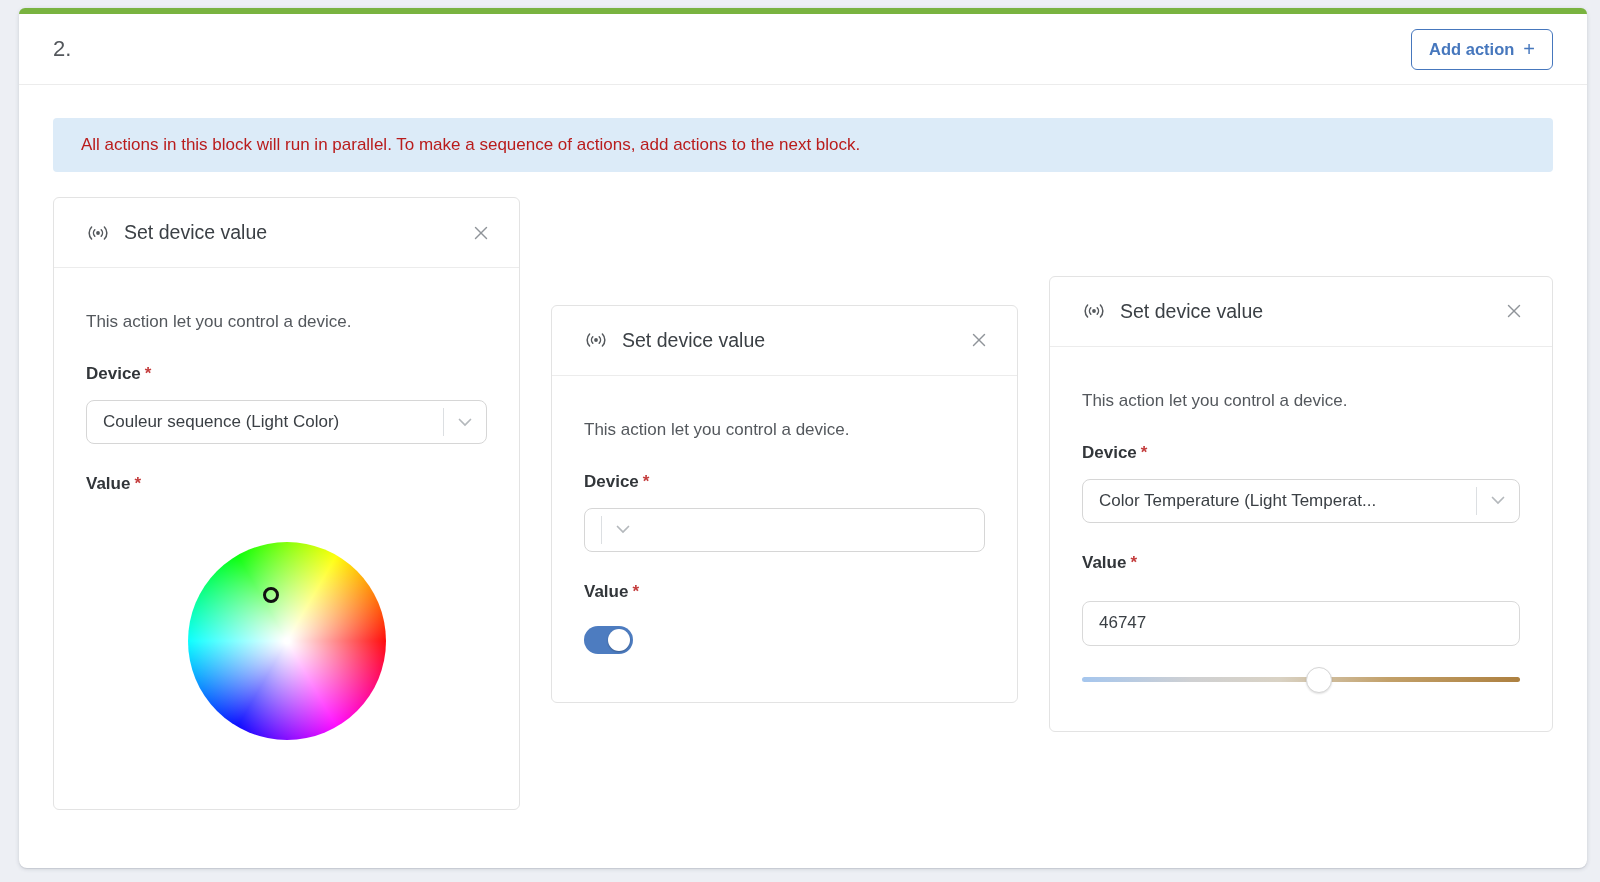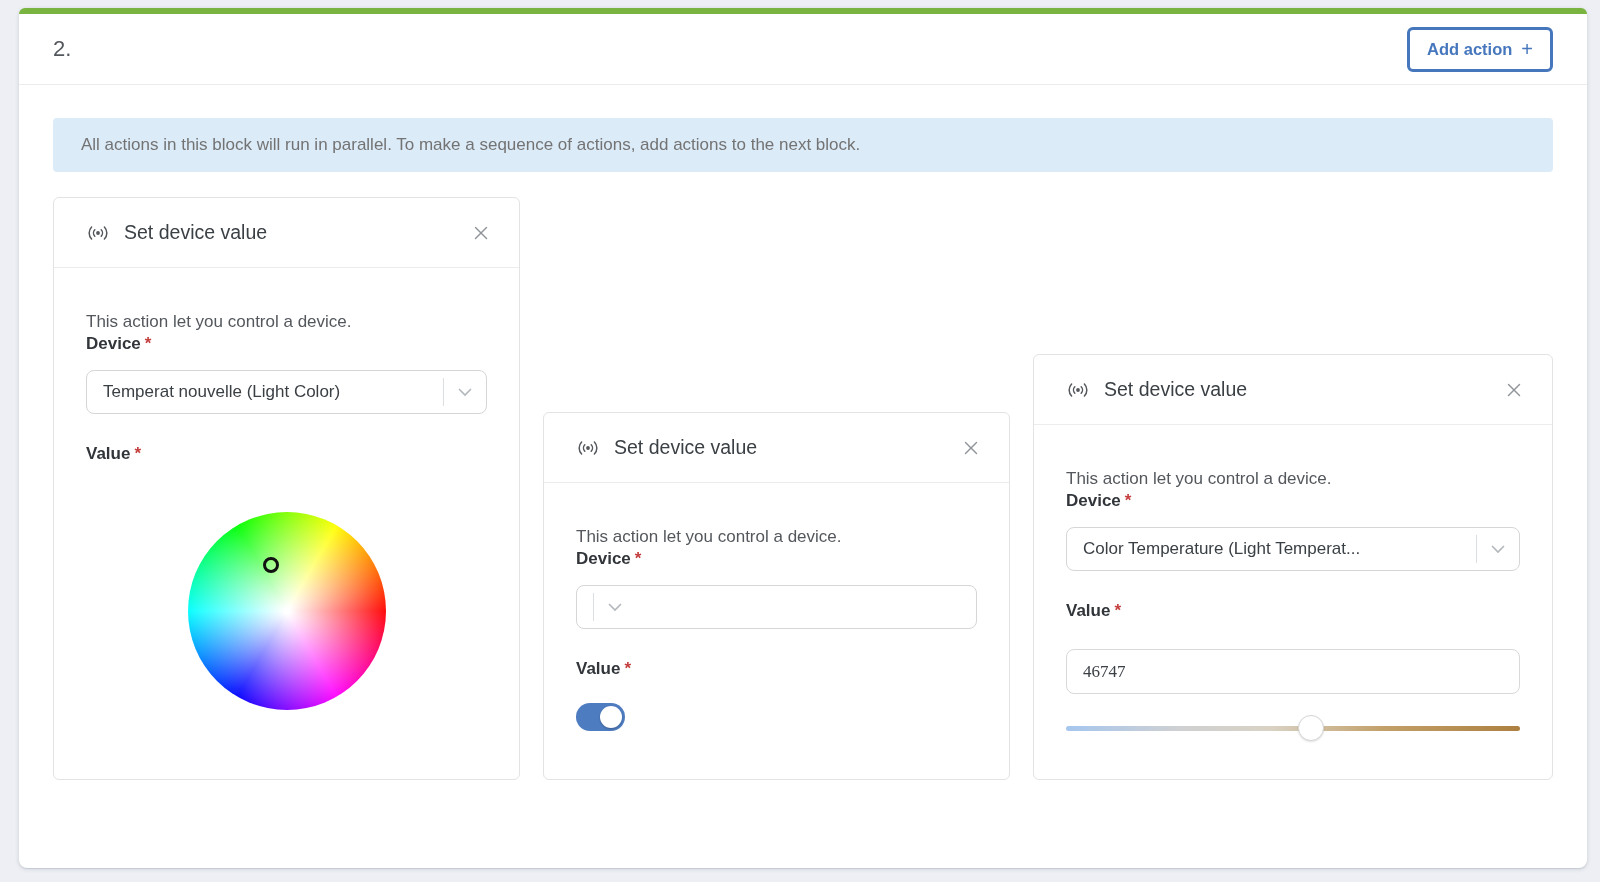--- a/index.html
+++ b/index.html
@@ -27,39 +27,39 @@
     justify-content: space-between;
     align-items: center;
     height: 71px;
     padding: 0 34px;
     border-bottom: 1px solid #ececec;
   }
   .index-label { font-size: 22px; color: #53575c; }
   .add-action-btn {
     display: flex; align-items: center; gap: 9px;
     background: #fff;
-    border: 3px solid #0f172a;
+    border: 1px solid #0f172a;
     color: #4677bd;
     border-radius: 6px;
     padding: 10px 17px;
     font-size: 16.5px;
     font-weight: bold;
     font-family: inherit;
     cursor: pointer;
   }
   .add-action-btn .plus { font-size: 20px; font-weight: normal; line-height: 16px; }
   .content { padding: 33px 34px; }
   .banner {
     border-radius: 4px;
     padding: 15px 28px;
     font-size: 17px;
     line-height: 24px;
     margin-bottom: 25px;
   }
-  .cards-row { display: flex; gap: 23px; align-items: flex-end; }
+  .cards-row { display: flex; gap: 31px; align-items: center; }
   .action-card {
     background: #fff;
     border: 1px solid #e3e3e3;
     border-radius: 6px;
     flex: 0 0 467px;
   }
   .action-card.grow { flex: 1 1 auto; }
   .card-header {
     display: flex;
     align-items: center;
@@ -71,21 +71,21 @@
     flex: 1;
     font-size: 19.5px;
     font-weight: 500;
     color: #3b4045;
     margin-left: 14px;
   }
   .close-btn { background: none; border: none; cursor: pointer; padding: 4px; display: flex; }
   .card-body { padding: 42px 32px 32px; }
   .card-body.pb2 { padding-bottom: 48px; }
   .card-body.pb3 { padding-bottom: 38px; }
-  .card-desc { font-size: 17px; color: #54585d; line-height: 24px; }
+  .card-desc { font-size: 17px; color: #54585d; line-height: 24px; margin-bottom: 30px; }
   .field-label {
     font-size: 17px;
     font-weight: bold;
     color: #32363a;
     margin-bottom: 16px;
   }
   .req { margin-left: 4px; }
   .select-box {
     display: flex;
     align-items: center;
@@ -144,21 +144,21 @@
   .toggle.on .knob { left: auto; right: 3px; }
   
   .value-input {
     width: 100%;
     height: 45px;
     border: 1px solid #d9d9d9;
     border-radius: 8px;
     padding: 0 16px;
     font-size: 17px;
     color: #3b4045;
-    font-family: Liberation Serif, serif;
+    font-family: Liberation Sans, sans-serif;
     margin-bottom: 21px;
     outline: none;
   }
   .slider { position: relative; height: 26px; cursor: pointer; }
   .slider-track {
     position: absolute;
     left: 0; right: 0; top: 50%;
     height: 5px;
     margin-top: -2.5px;
     border-radius: 3px;
@@ -184,21 +184,21 @@
 
   <div class="block-header">
     <div class="index-label">2.</div>
     <button class="add-action-btn" style="color: rgb(70, 119, 189); border-color: rgb(70, 119, 189);">
       <span>Add action</span>
       <span class="plus">+</span>
     </button>
   </div>
 
   <div class="content">
-    <div class="banner" style="background: rgb(220, 235, 248); color: #737373;">All actions in this block will run in parallel. To make a sequence of actions, add actions to the next block.</div>
+    <div class="banner" style="background: rgb(220, 235, 248); color: #b91c1c;">All actions in this block will run in parallel. To make a sequence of actions, add actions to the next block.</div>
 
     <div class="cards-row">
 
       <div class="action-card">
         <div class="card-header">
           <span>
             <svg width="24" height="18" viewBox="0 0 24 18" fill="none" stroke="#54585c" stroke-width="1.5" stroke-linecap="round">
               <circle cx="12" cy="9" r="1.9" fill="#54585c" stroke="none"></circle>
               <path d="M15.2 5.8 A4.6 4.6 0 0 1 15.2 12.2"></path>
               <path d="M8.8 5.8 A4.6 4.6 0 0 0 8.8 12.2"></path>
@@ -213,21 +213,21 @@
                 <line x1="13.5" y1="2.5" x2="2.5" y2="13.5"></line>
             </svg>
           </button>
         </div>
         <div class="card-body">
           <div class="card-desc">This action let you control a device.</div>
           <div class="field-label">
             <span>Device</span><span class="req" style="color: rgb(196, 61, 61);">*</span>
           </div>
           <div class="select-box">
-            <div class="select-value">Temperat nouvelle (Light Color)</div>
+            <div class="select-value">Couleur sequence (Light Color)</div>
             <div class="select-sep"></div>
             <span>
               <svg width="14" height="9" viewBox="0 0 14 9" fill="none" stroke="#b4b8bc" stroke-width="1.7" stroke-linecap="round">
                 <polyline points="1.5,1.5 7,7 12.5,1.5"></polyline>
               </svg>
             </span>
           </div>
           <div class="field-label value-label-1">
             <span>Value</span><span class="req" style="color: rgb(196, 61, 61);">*</span>
           </div>

